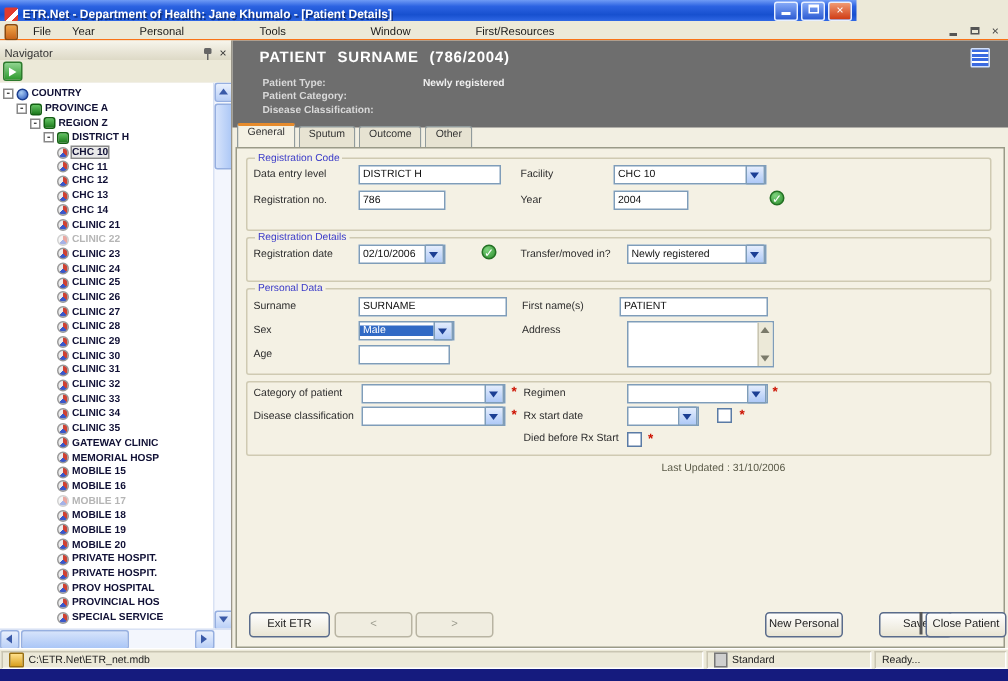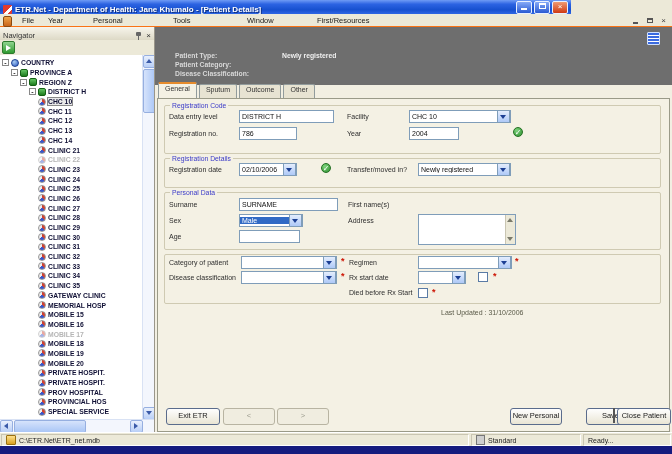--- a/index.html
+++ b/index.html
@@ -375,20 +375,21 @@
         </span>
       <span class="hthumb"></span>
       <span class="sbtn" style="right:11px;top:0">
           <span class="tri tri-right"></span>
         </span>
     </div>
   </div>
 
   <div class="abs main">
     <div class="patient-header">
+      <span class="ph-title">PATIENT SURNAME (786/2004)</span>
       <span class="ph-lbl" style="left:20px;top:25px">Patient Type:</span>
       <span class="ph-val" style="left:127px;top:25px">Newly registered</span>
       <span class="ph-lbl" style="left:20px;top:34px">Patient Category:</span>
       <span class="ph-lbl" style="left:20px;top:43px">Disease Classification:</span>
       <span class="ph-icon"></span>
     </div>
     <div class="tabstrip">
       <span class="tab active">General</span>
       <span class="tab">Sputum</span>
       <span class="tab">Outcome</span>
@@ -428,20 +429,21 @@
       <span class="ctext">Newly registered</span>
       <span class="carrow"></span>
     </div>
 
     <div class="group" style="left:6px;top:93px;width:495px;height:56px">
       <span class="gtitle">Personal Data</span>
     </div>
     <span class="lbl" style="left:11px;top:102px">Surname</span>
     <input class="inp" style="left: 81px; top: 99px; width: 99px;" value="SURNAME">
     <span class="lbl" style="left:190px;top:102px">First name(s)</span>
+    <input class="inp" style="left: 255px; top: 99px; width: 99px;" value="PATIENT">
     <span class="lbl" style="left:11px;top:118px">Sex</span>
     <div class="combo" style="left:81px;top:115px;width:64px">
       <span class="ctext selhl">Male</span>
       <span class="carrow"></span>
     </div>
     <span class="lbl" style="left:190px;top:118px">Address</span>
     <div class="txtarea" style="left:260px;top:115px;width:96px;height:29px">
       <span class="ta-scroll">
         <span class="ta-up"></span>
         <span class="ta-down"></span>

